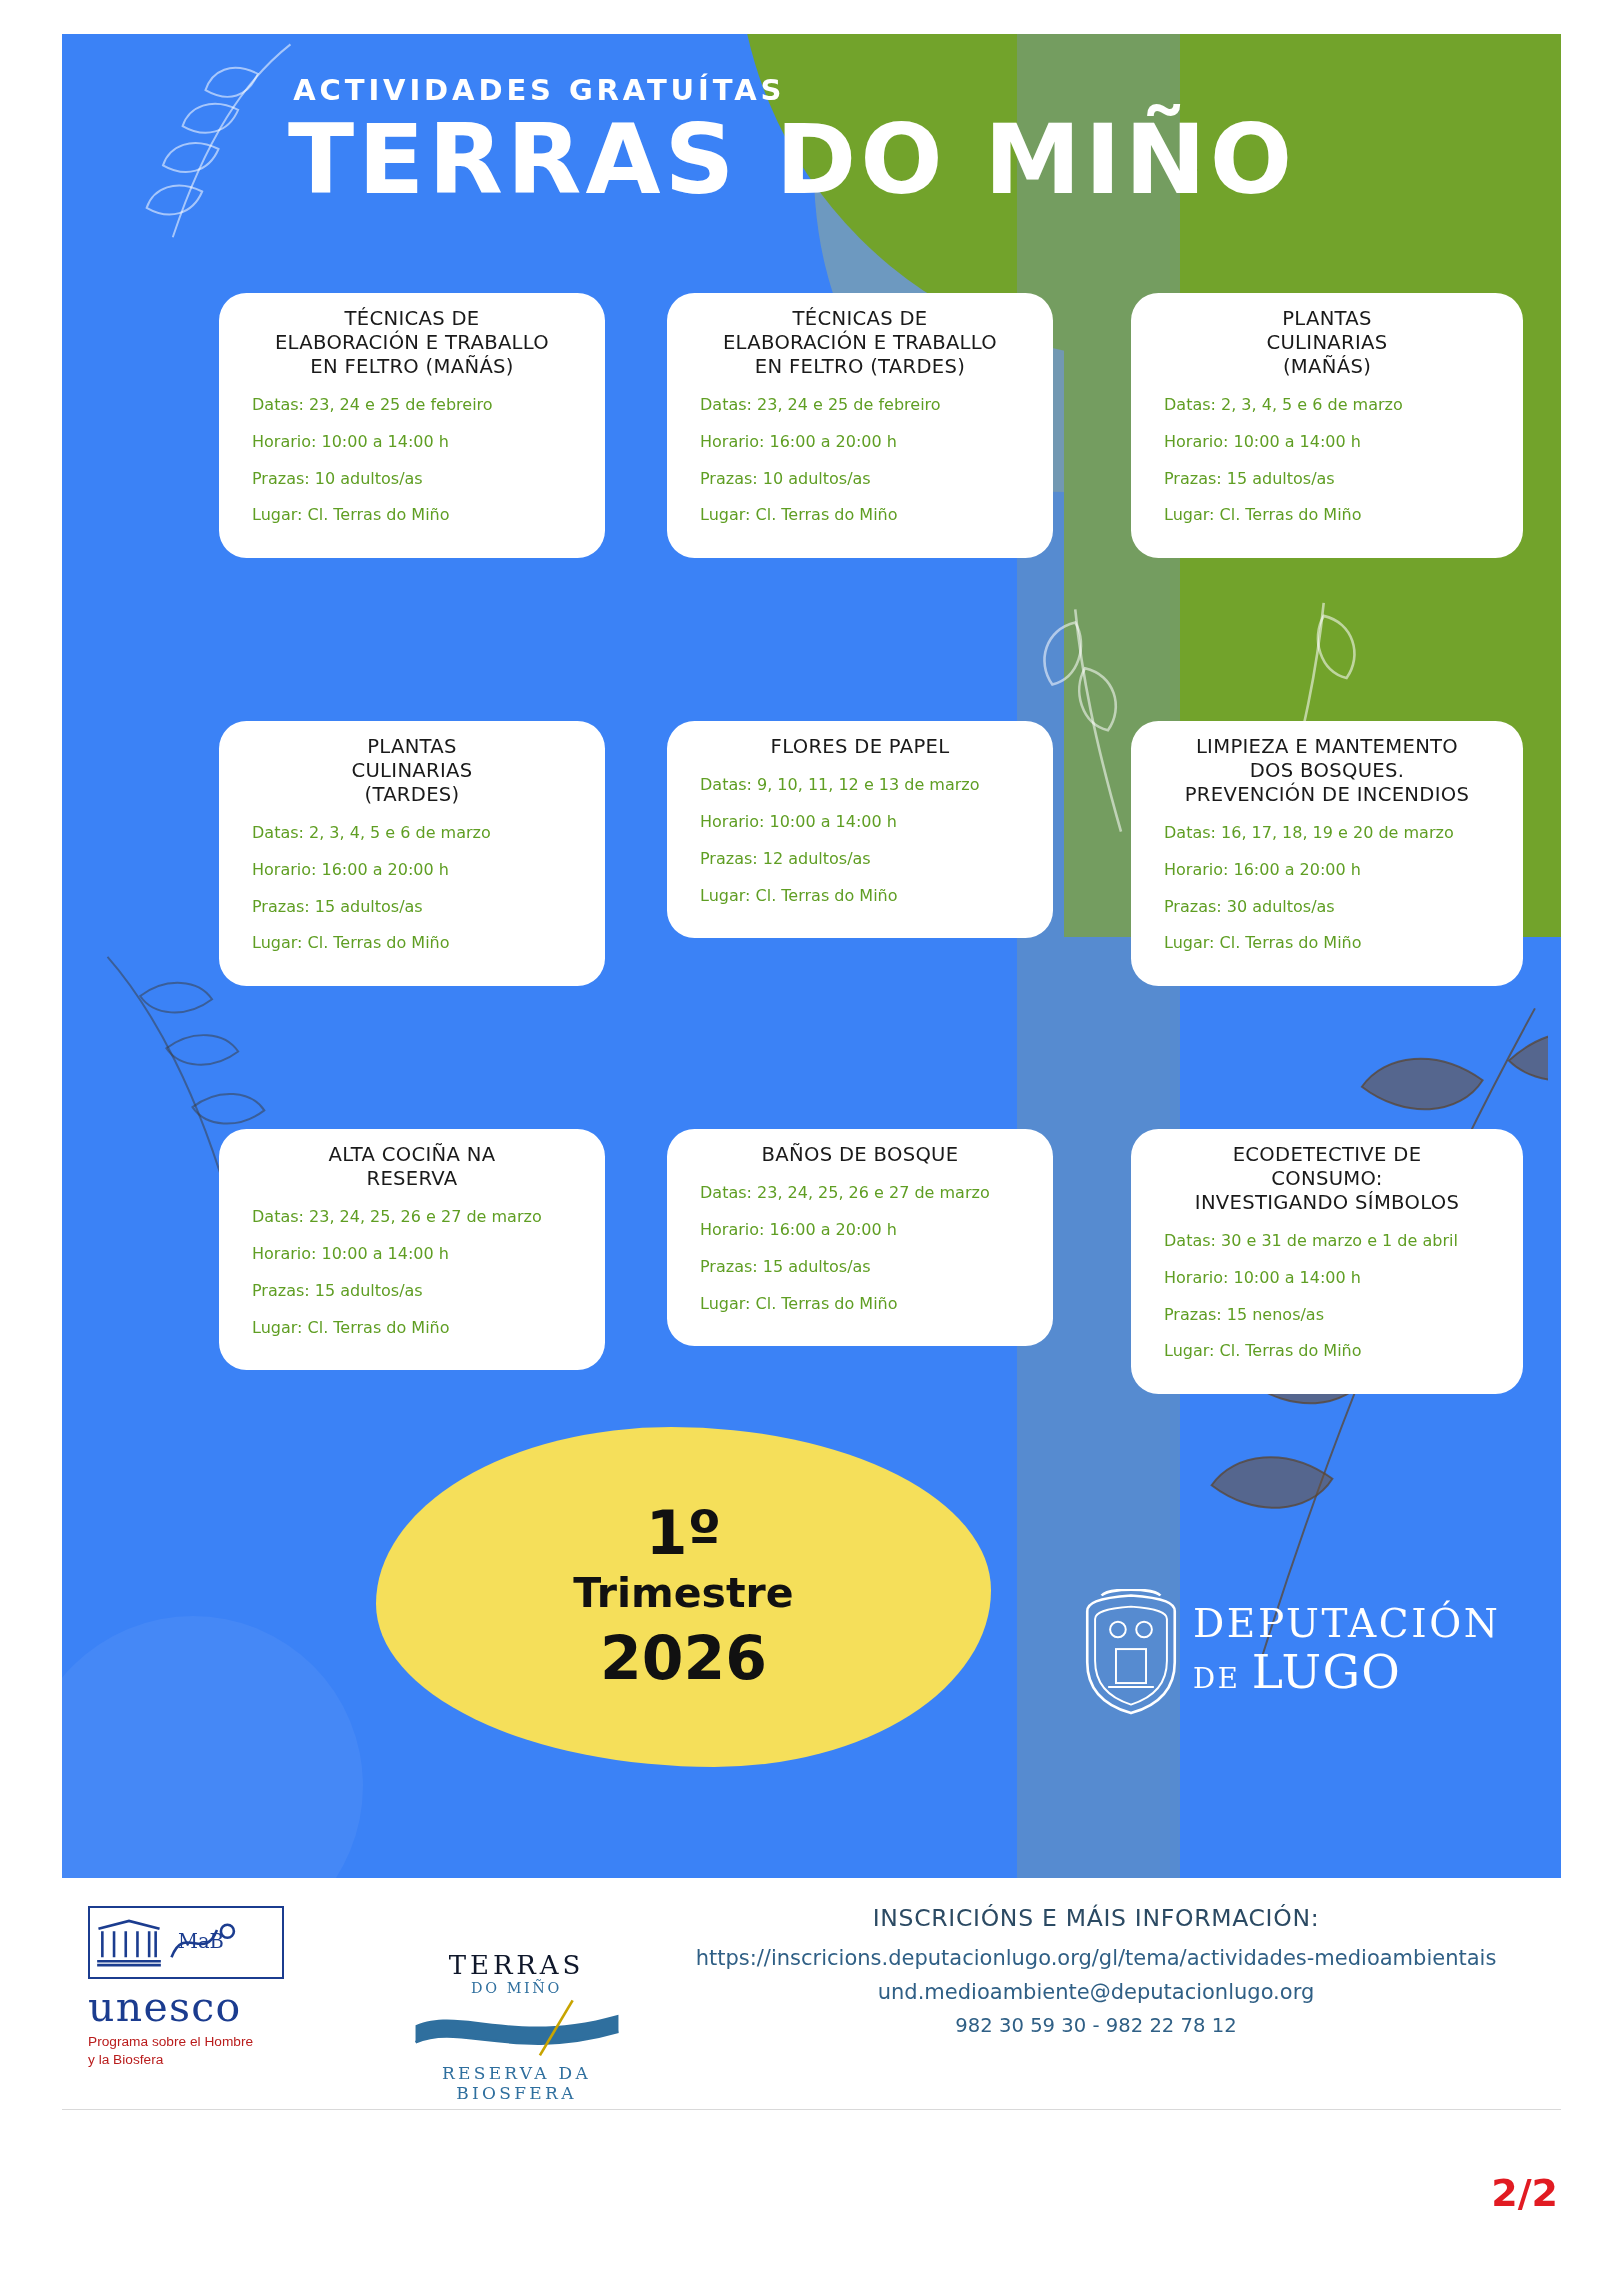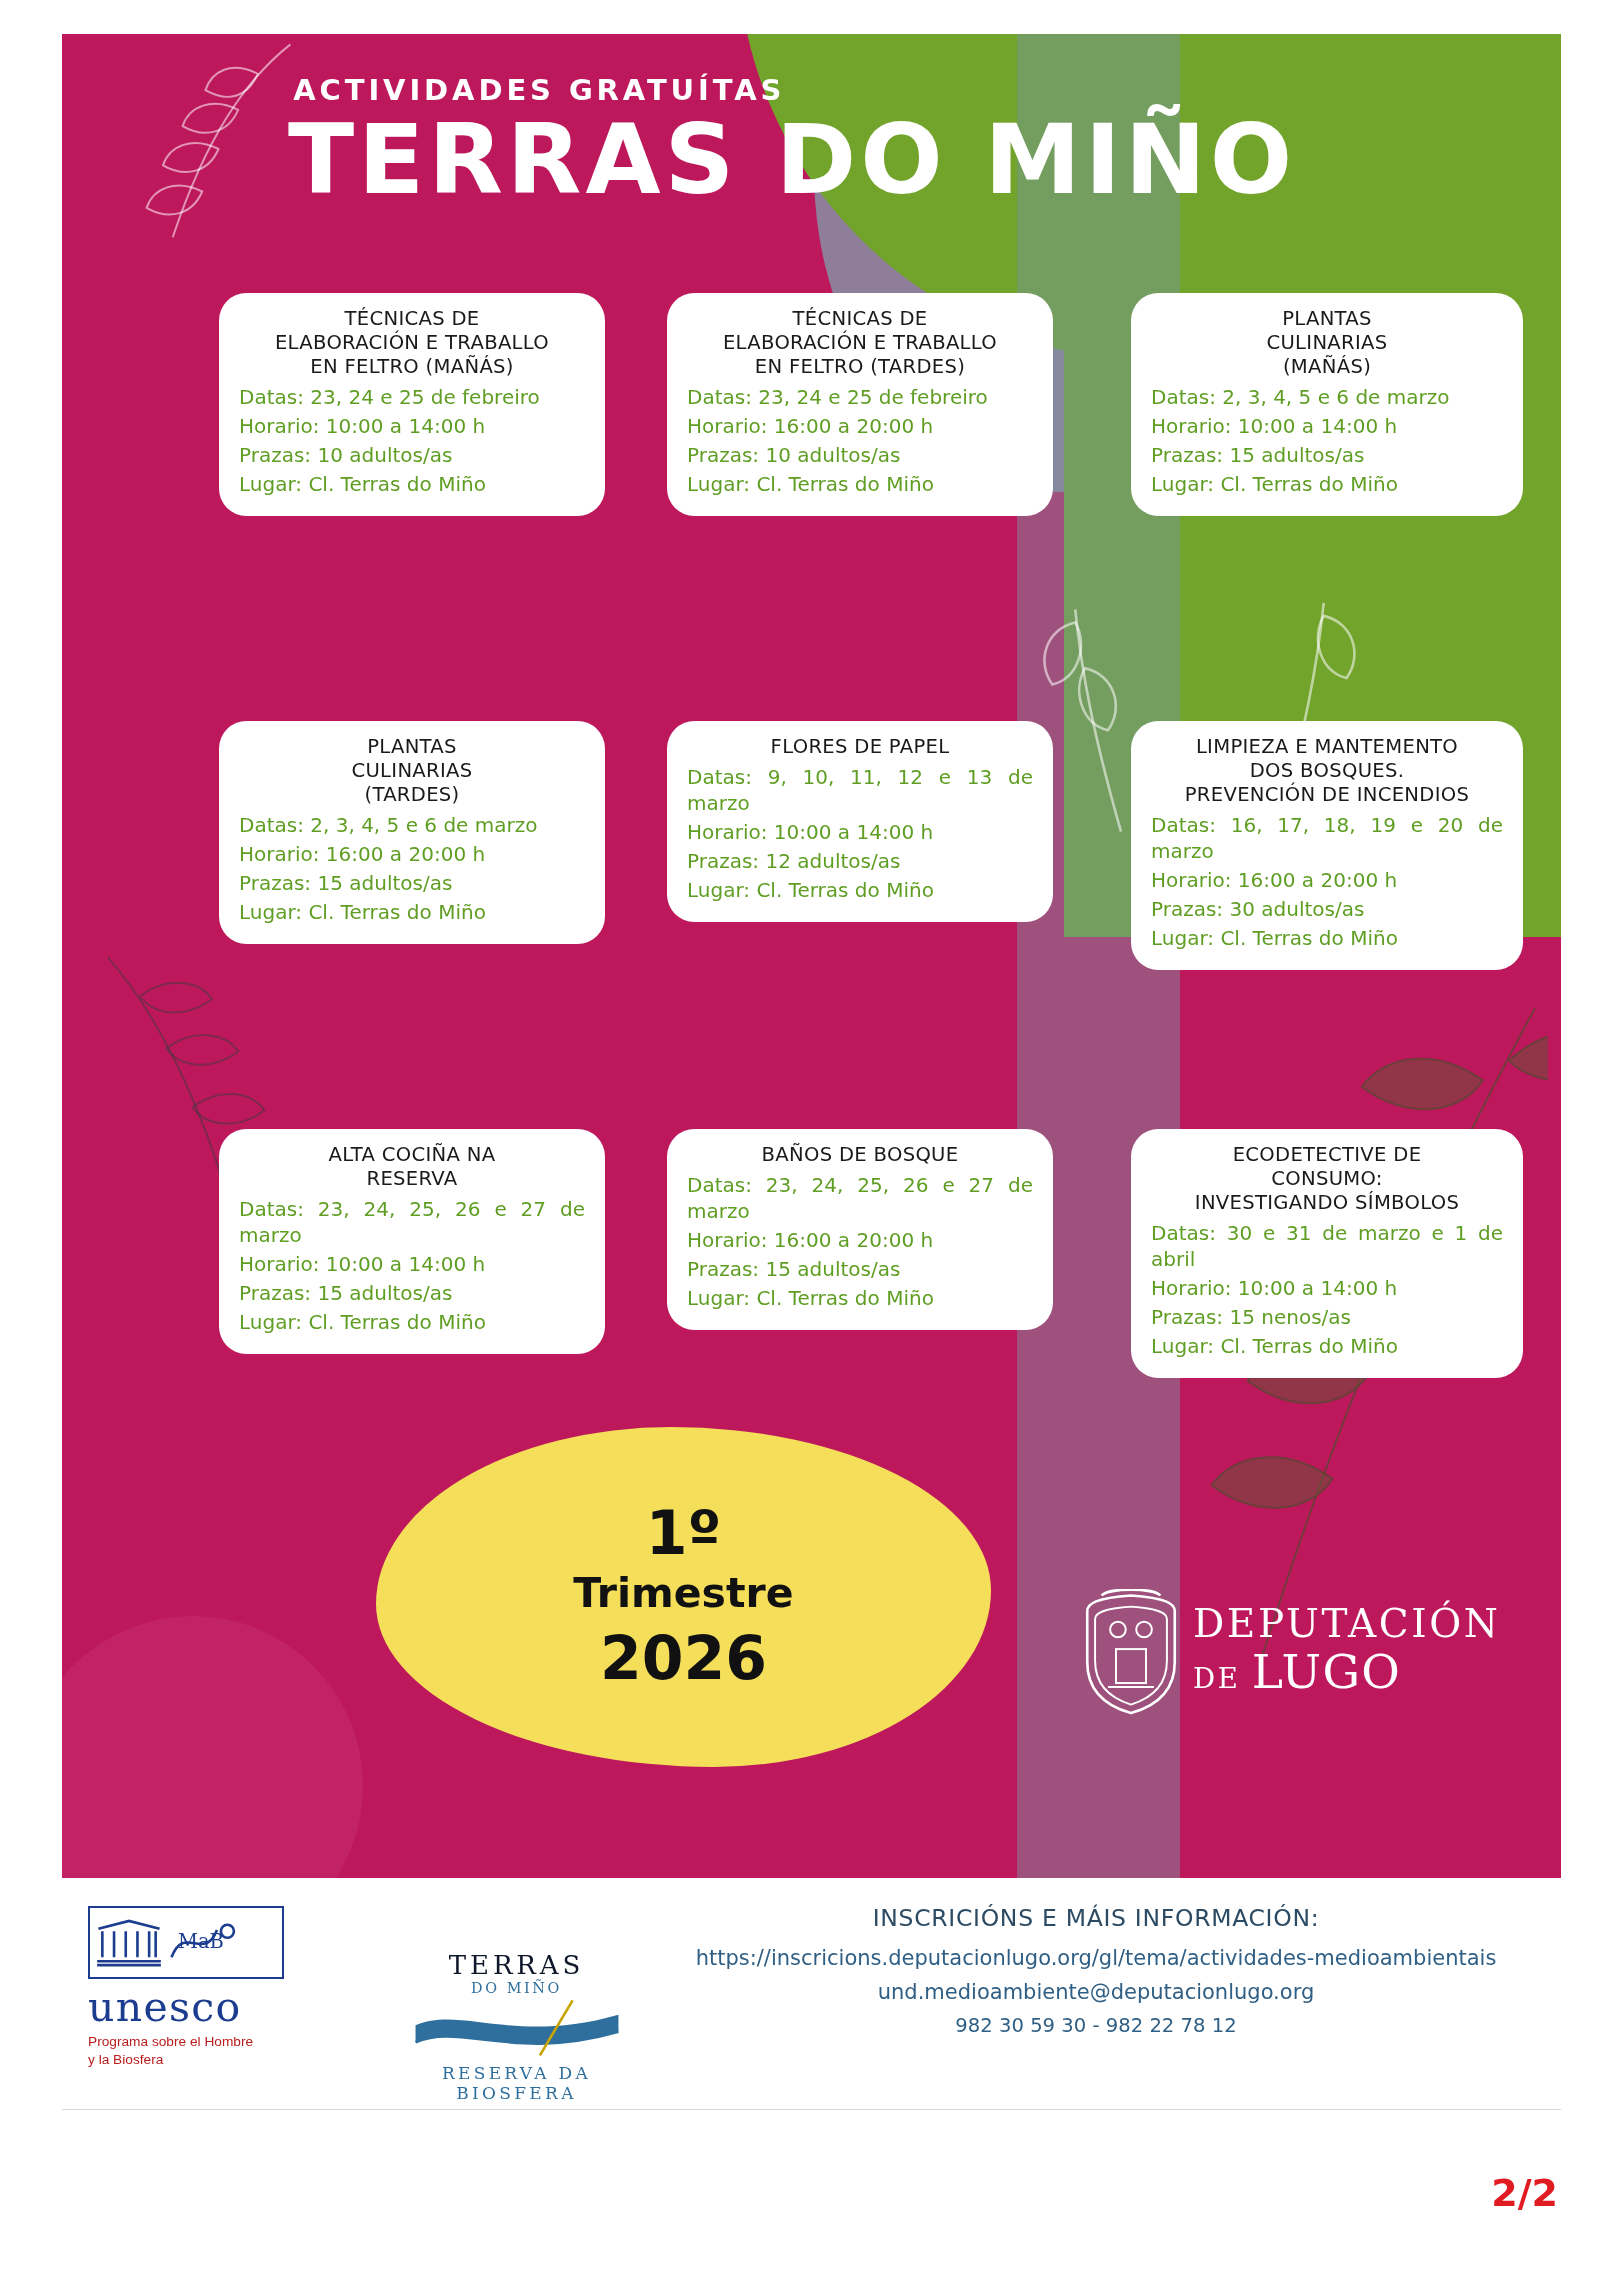--- a/index.html
+++ b/index.html
@@ -15,21 +15,21 @@
     overflow: hidden;
   }
 
   
   #poster {
     position: absolute;
     left: 62px;
     top: 34px;
     width: 1499px;
     height: 1844px;
-    background: #be185d;
+    background: #3b82f6;
     overflow: hidden;
   }
 
   
   .bg-green-block {
     position: absolute;
     right: 0;
     top: 0;
     width: 497px;
     height: 903px;
@@ -126,24 +126,24 @@
     font-family: "DejaVu Sans", sans-serif;
     font-size: 19.6px;
     line-height: 1.22;
     letter-spacing: 0.3px;
     color: #1a1a1a;
     margin: 0 0 5.2px 0;
     white-space: pre-line;
   }
   .card-line {
     font-family: "DejaVu Sans", sans-serif;
-    font-size: 20px;
+    font-size: 16px;
     line-height: 1.30;
     color: #5f9e23;
-    margin: 3px;
+    margin: 16px;
     text-align: justify;
   }
   .card-line.first { text-align: justify; }
 
   
   .col1 { left: 157px;  width: 386px; }
   .col2 { left: 605px;  width: 386px; }
   .col3 { left: 1069px; width: 392px; }
 
   .row1 { top: 4px; }

